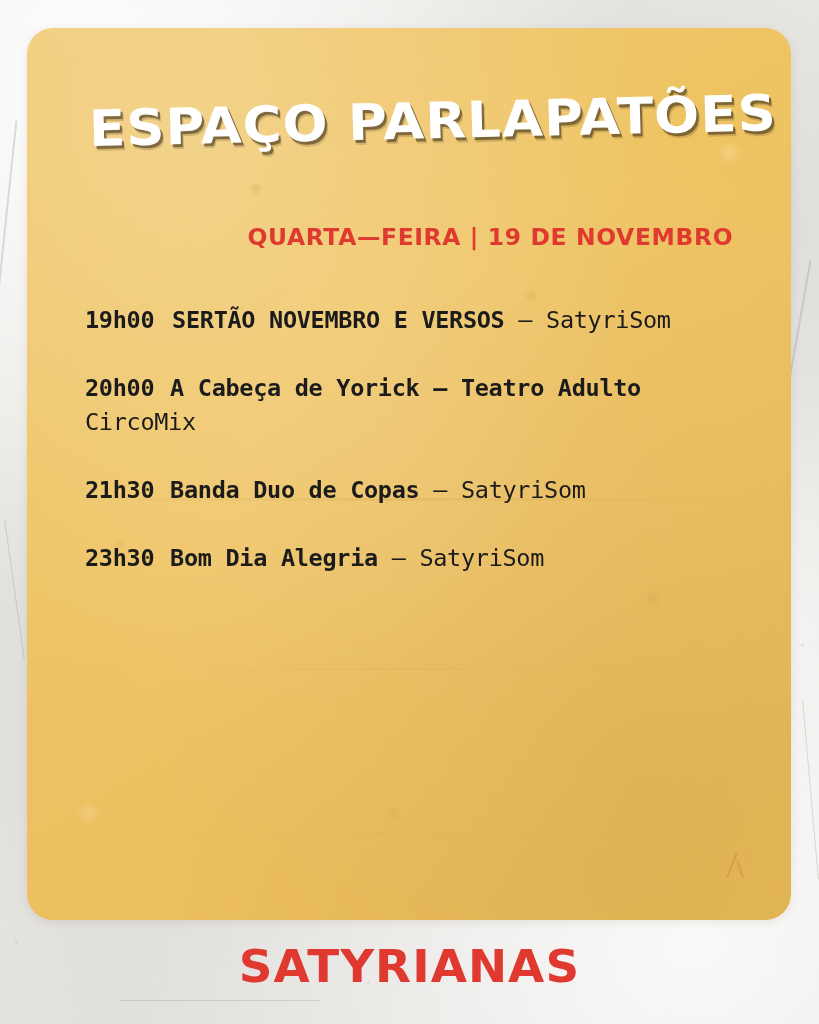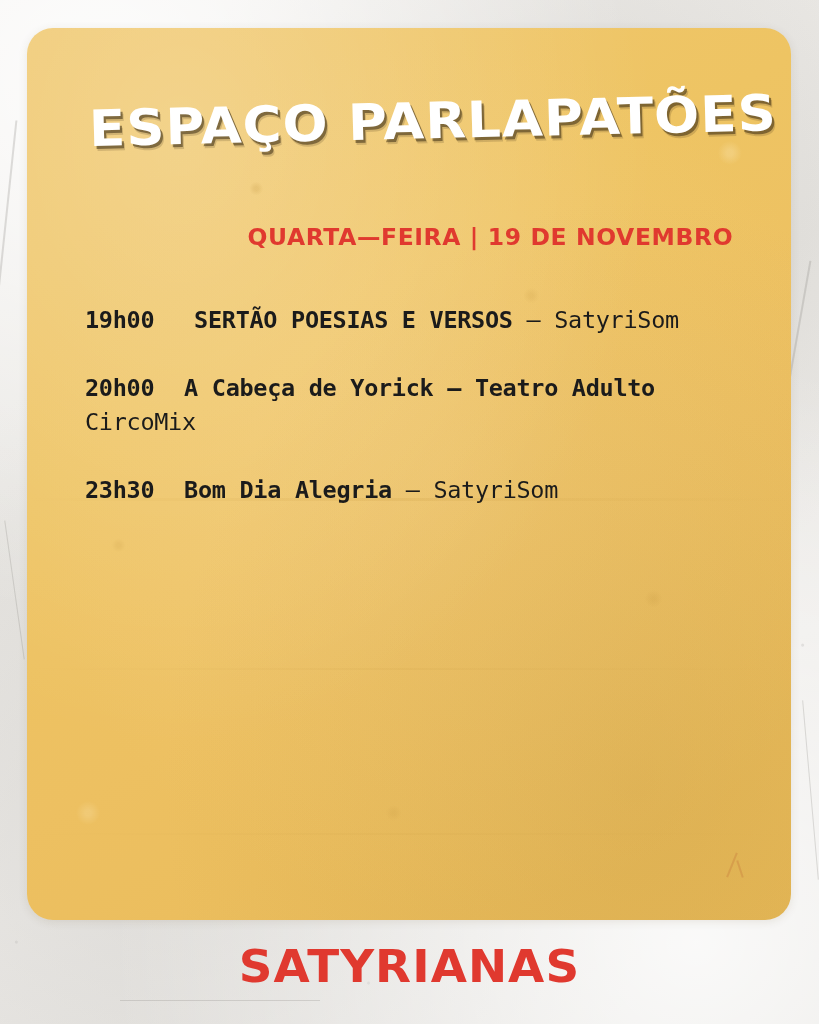--- a/index.html
+++ b/index.html
@@ -144,24 +144,24 @@
     font-size: 23.5px;
     line-height: 1.42;
     color: #1b1b1b;
     letter-spacing: -0.3px;
   }
   .item:last-child { margin-bottom: 0; }
   .item .time,
   .item .name {
     font-weight: bold;
   }
-  .item .time { margin-right: 16px; }
+  .item .time { margin-right: 2px; }
   .item .dash { font-weight: normal; color: #1b1b1b; }
   .item .venue { font-weight: normal; color: #1b1b1b; margin-top: 36px; }
-  .item.wide-gap .time { margin-right: 26px; }
+  .item.wide-gap .time { margin-right: 4px; }
 
   
   .brand {
     position: absolute;
     left: 0;
     right: 0;
     top: 940px;
     text-align: center;
     font-family: "DejaVu Sans", sans-serif;
     font-weight: bold;
@@ -190,32 +190,38 @@
     <div class="scratch k1"></div>
     <div class="scratch k2"></div>
 
     <div class="title">ESPAÇO PARLAPATÕES</div>
     <div class="subtitle">QUARTA—FEIRA | 19 DE NOVEMBRO</div>
 
     <div class="schedule">
 
       <div class="item wide-gap">
         <span class="time">19h00</span>
-        <span class="name">SERTÃO POESIAS E VERSOS</span>
+        <span class="name">SERTÃO NOVEMBRO E VERSOS</span>
         <span class="dash">–</span>
         <span class="venue">SatyriSom</span>
       </div>
 
       <div class="item">
         <span class="time">20h00</span>
         <span class="name">A Cabeça de Yorick – Teatro Adulto</span>
         <span class="dash"></span>
         <span class="venue">CircoMix</span>
       </div>
 
+      <div class="item">
+        <span class="time">21h30</span>
+        <span class="name">Banda Duo de Copas</span>
+        <span class="dash">–</span>
+        <span class="venue">SatyriSom</span>
+      </div>
 
 
       <div class="item">
         <span class="time">23h30</span>
         <span class="name">Bom Dia Alegria</span>
         <span class="dash">–</span>
         <span class="venue">SatyriSom</span>
       </div>
 
     </div>

